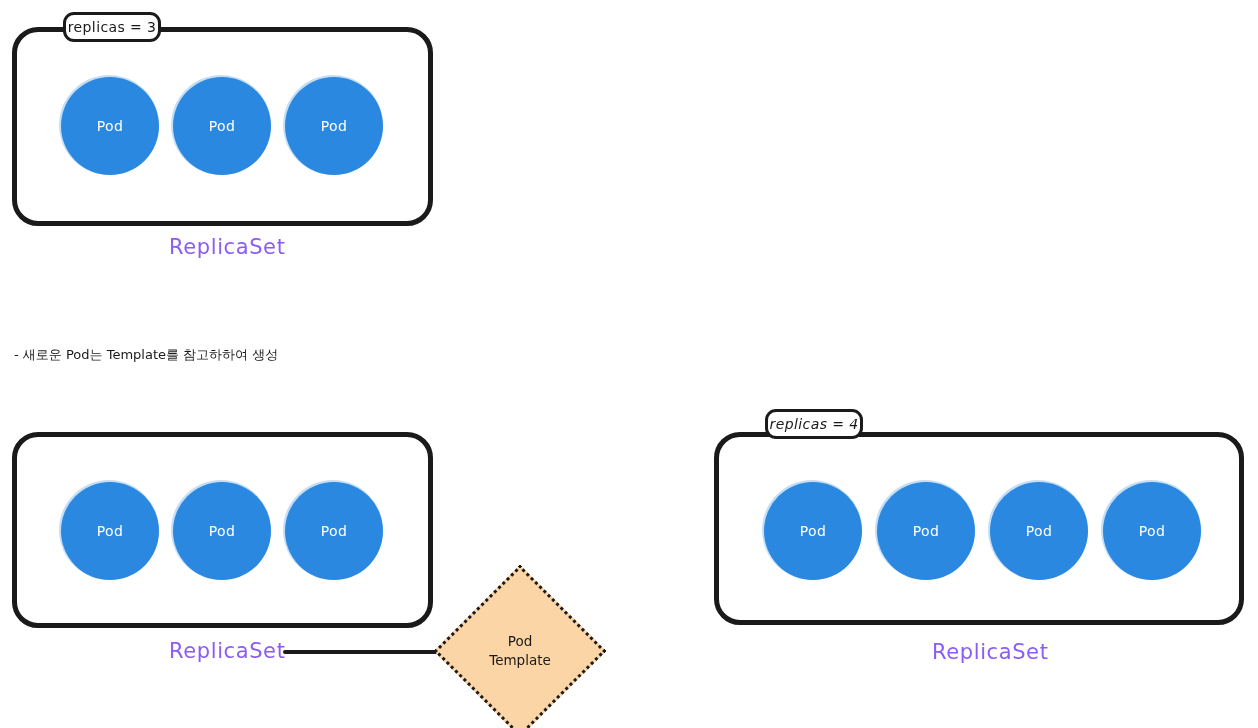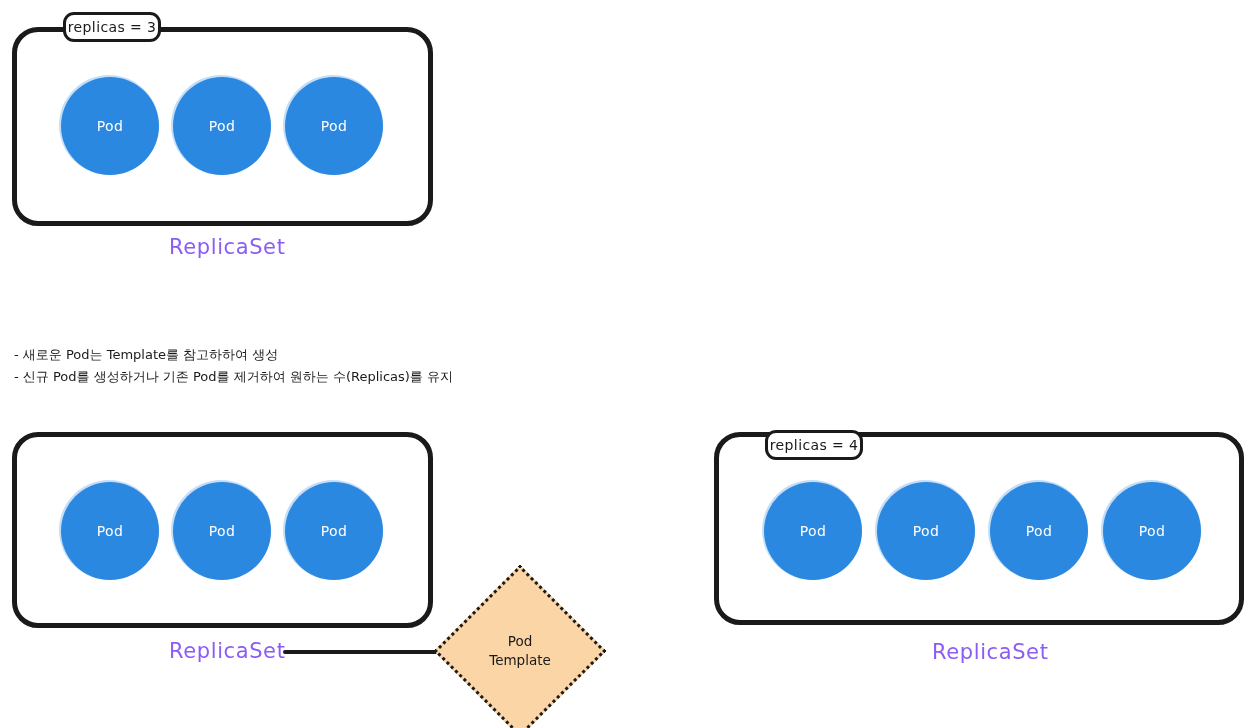--- a/index.html
+++ b/index.html
@@ -154,21 +154,20 @@
     <span class="pod-label">Pod</span>
   </div>
   <div class="pod" style="left:285px; top:77px; width:98px; height:98px;">
     <span class="pod-label">Pod</span>
   </div>
 
   <div class="rs-caption" style="left:169px; top:235px;">ReplicaSet</div>
 
   <div class="note-block" style="left:14px; top:344px;">
     <span class="note-line">- 새로운 Pod는 Template를 참고하하여 생성</span>
-    <span class="note-line">- 신규 Pod를 생성하거나 기존 Pod를 제거하여 원하는 수(Replicas)를 유지</span>
   </div>
 
   <div class="rs-box" style="left:12px; top:432px; width:421px; height:196px;"></div>
 
 
   <div class="pod" style="left:61px; top:482px; width:98px; height:98px;">
     <span class="pod-label">Pod</span>
   </div>
   <div class="pod" style="left:173px; top:482px; width:98px; height:98px;">
     <span class="pod-label">Pod</span>
@@ -184,21 +183,21 @@
   <div class="diamond-wrap" style="left:459px; top:590px;">
     <div class="diamond-shape"></div>
     <div class="diamond-text">
       <span>Pod</span>
       <span>Template</span>
     </div>
   </div>
 
   <div class="rs-box" style="left:714px; top:432px; width:530px; height:193px;"></div>
 
-  <div class="replicas-pill" style="left:765px; top:430px; width:98px;">
+  <div class="replicas-pill" style="left:765px; top:409px; width:98px;font-style:italic;">
     <span class="pill-text">replicas = 4</span>
   </div>
 
   <div class="pod" style="left:764px; top:482px; width:98px; height:98px;">
     <span class="pod-label">Pod</span>
   </div>
   <div class="pod" style="left:877px; top:482px; width:98px; height:98px;">
     <span class="pod-label">Pod</span>
   </div>
   <div class="pod" style="left:990px; top:482px; width:98px; height:98px;">

